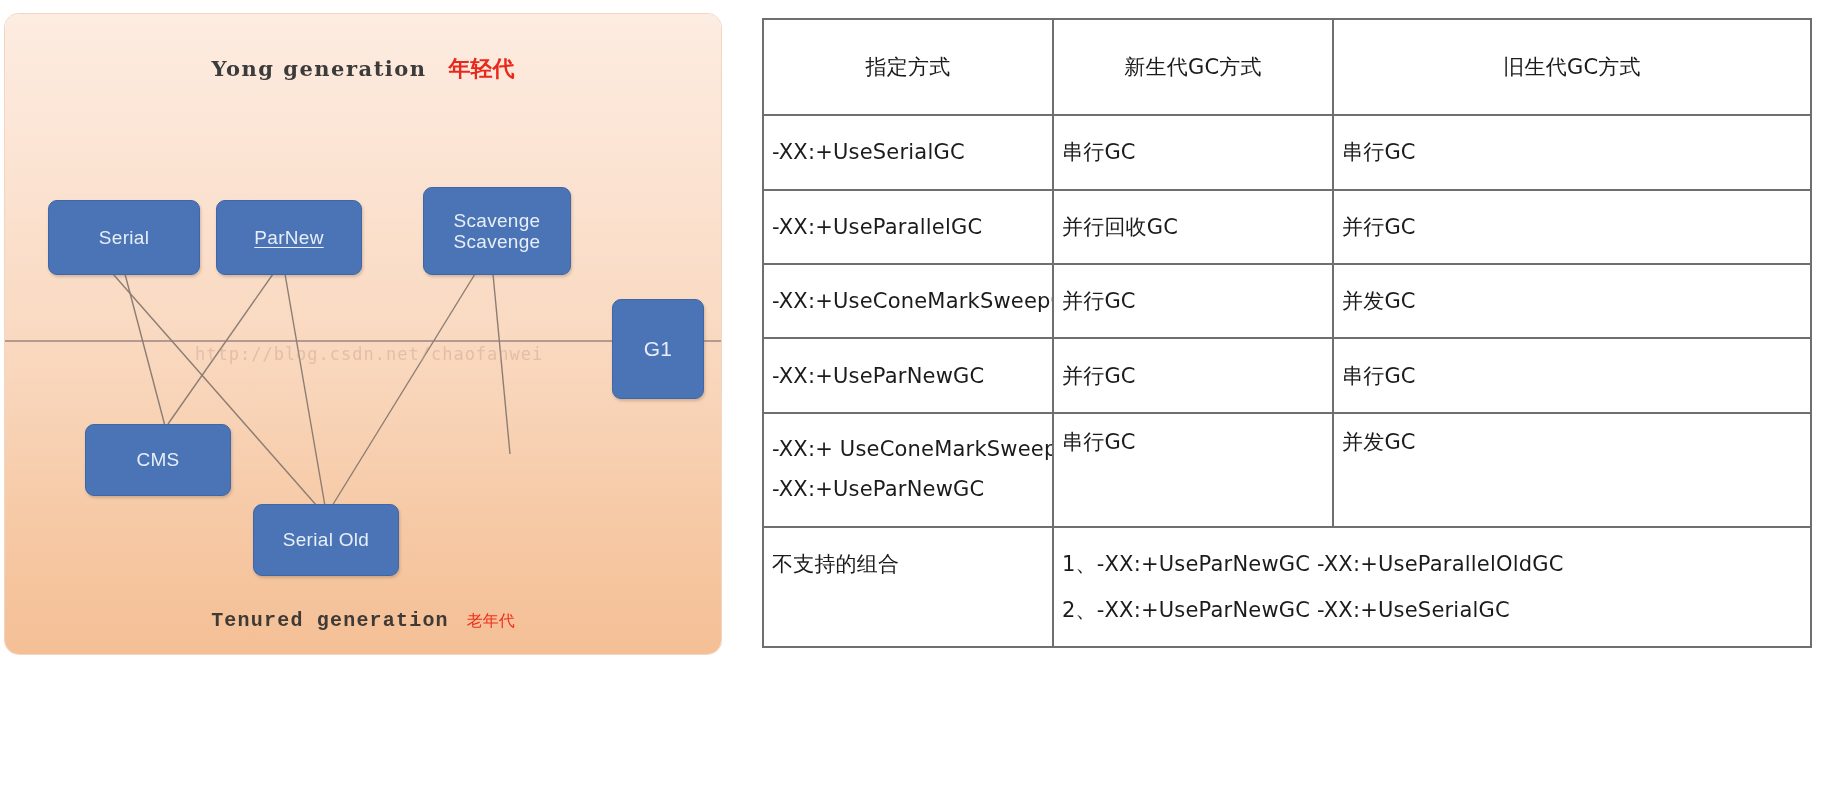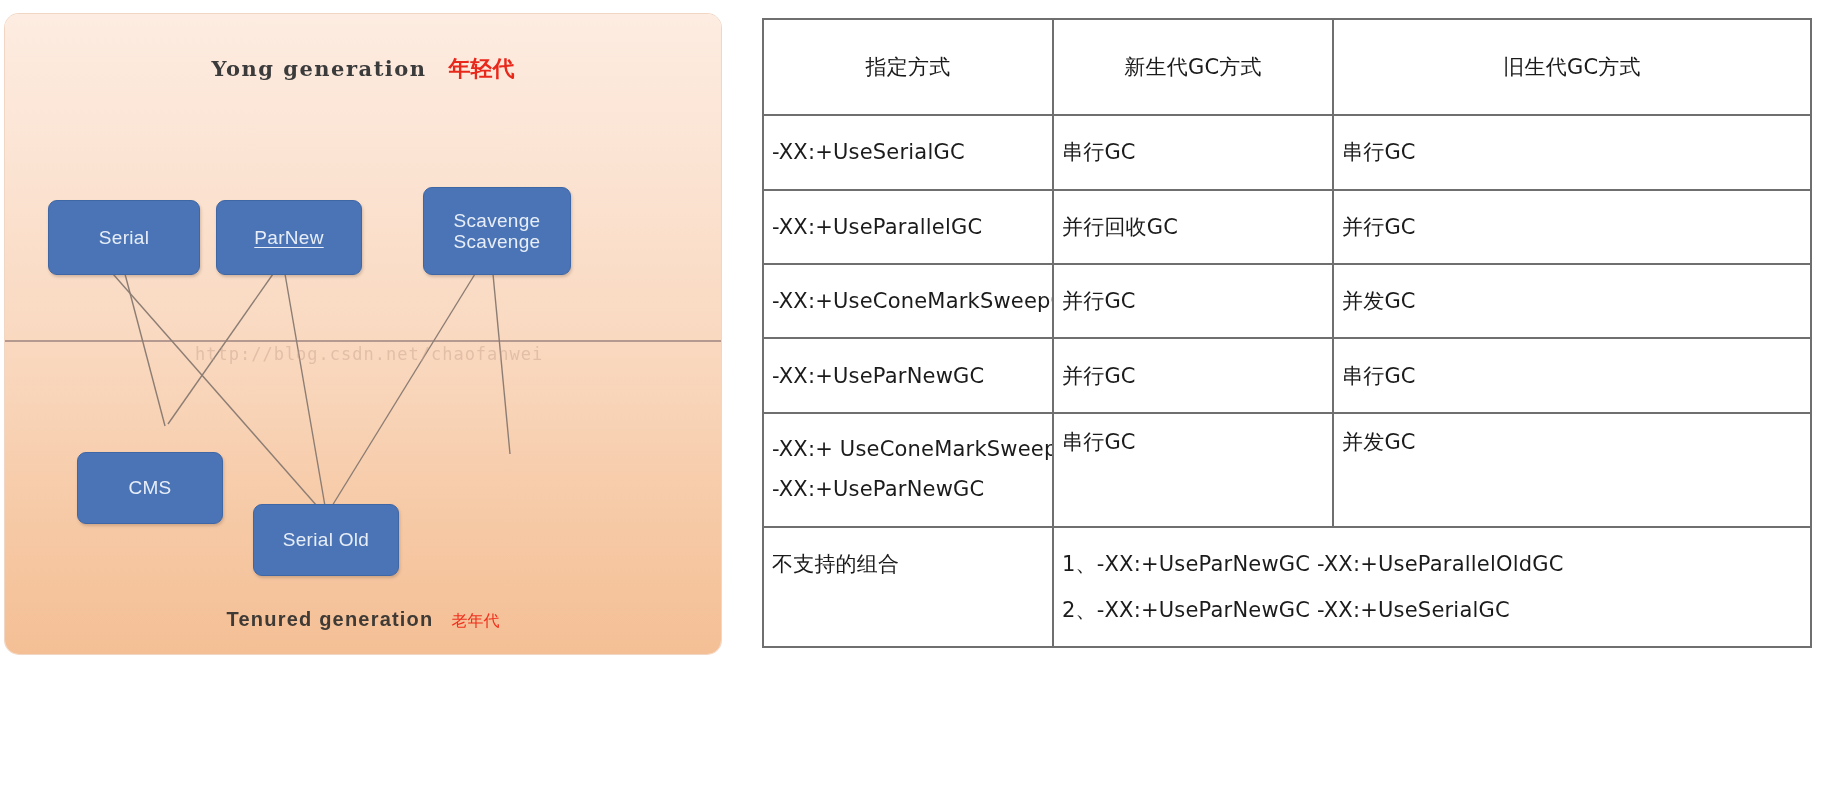--- a/index.html
+++ b/index.html
@@ -33,21 +33,21 @@
     font-size:19px;
     letter-spacing:.3px;
     z-index:4;
   }
   .node span{display:block;}
   .node.underlined span{text-decoration:underline;text-underline-offset:3px;}
 
   #node-serial{left:43px;top:186px;width:150px;height:73px;}
   #node-parnew{left:211px;top:186px;width:144px;height:73px;}
   #node-parallel-scavenge{left:418px;top:173px;width:146px;height:86px;}
-  #node-cms{left:72px;top:410px;width:144px;height:70px;margin-top:28px;}
+  #node-cms{left:80px;top:410px;width:144px;height:70px;}
   #node-serial-old{left:248px;top:490px;width:144px;height:70px;}
   #node-parallel-old{left:435px;top:437px;width:150px;height:70px;}
   #node-g1{left:607px;top:285px;width:90px;height:98px;font-size:21px;}
 
   #gen-title{
     position:absolute;left:0;top:40px;width:716px;
     text-align:center;z-index:3;
     white-space:nowrap;
   }
   #gen-title .en{
@@ -56,21 +56,21 @@
   }
   #gen-title .cn{
     font-size:22px;color:#e8281b;font-weight:bold;margin-left:22px;
     font-family:"DejaVu Sans","Liberation Sans",sans-serif;
   }
   #gen-bottom{
     position:absolute;left:0;bottom:22px;width:716px;
     text-align:center;z-index:3;white-space:nowrap;
   }
   #gen-bottom .en{
-    font-family:Liberation Sans, sans-serif;
+    font-family:Liberation Mono, monospace;
     font-weight:bold;font-size:20px;color:#3f3a35;letter-spacing:1.2px;
   }
   #gen-bottom .cn{
     font-size:16px;color:#f0301d;font-weight:normal;margin-left:18px;
     font-family:"DejaVu Sans","Liberation Sans",sans-serif;
     text-align:right;
   }
   #watermark{
     position:absolute;left:190px;top:330px;width:400px;
     font-family:"DejaVu Sans Mono","Liberation Mono",monospace;
@@ -157,20 +157,23 @@
 
     <div class="node" id="node-cms">
       <span>CMS</span>
     </div>
 
     <div class="node" id="node-serial-old">
       <span>Serial Old</span>
     </div>
 
 
+    <div class="node" id="node-g1">
+      <span>G1</span>
+    </div>
 
     <div id="gen-bottom">
       <span class="en">Tenured generation</span><span class="cn">老年代</span>
     </div>
   </div>
 
   <div id="table-panel">
     <table class="gc-table">
       <colgroup>
           <col class="c1">

